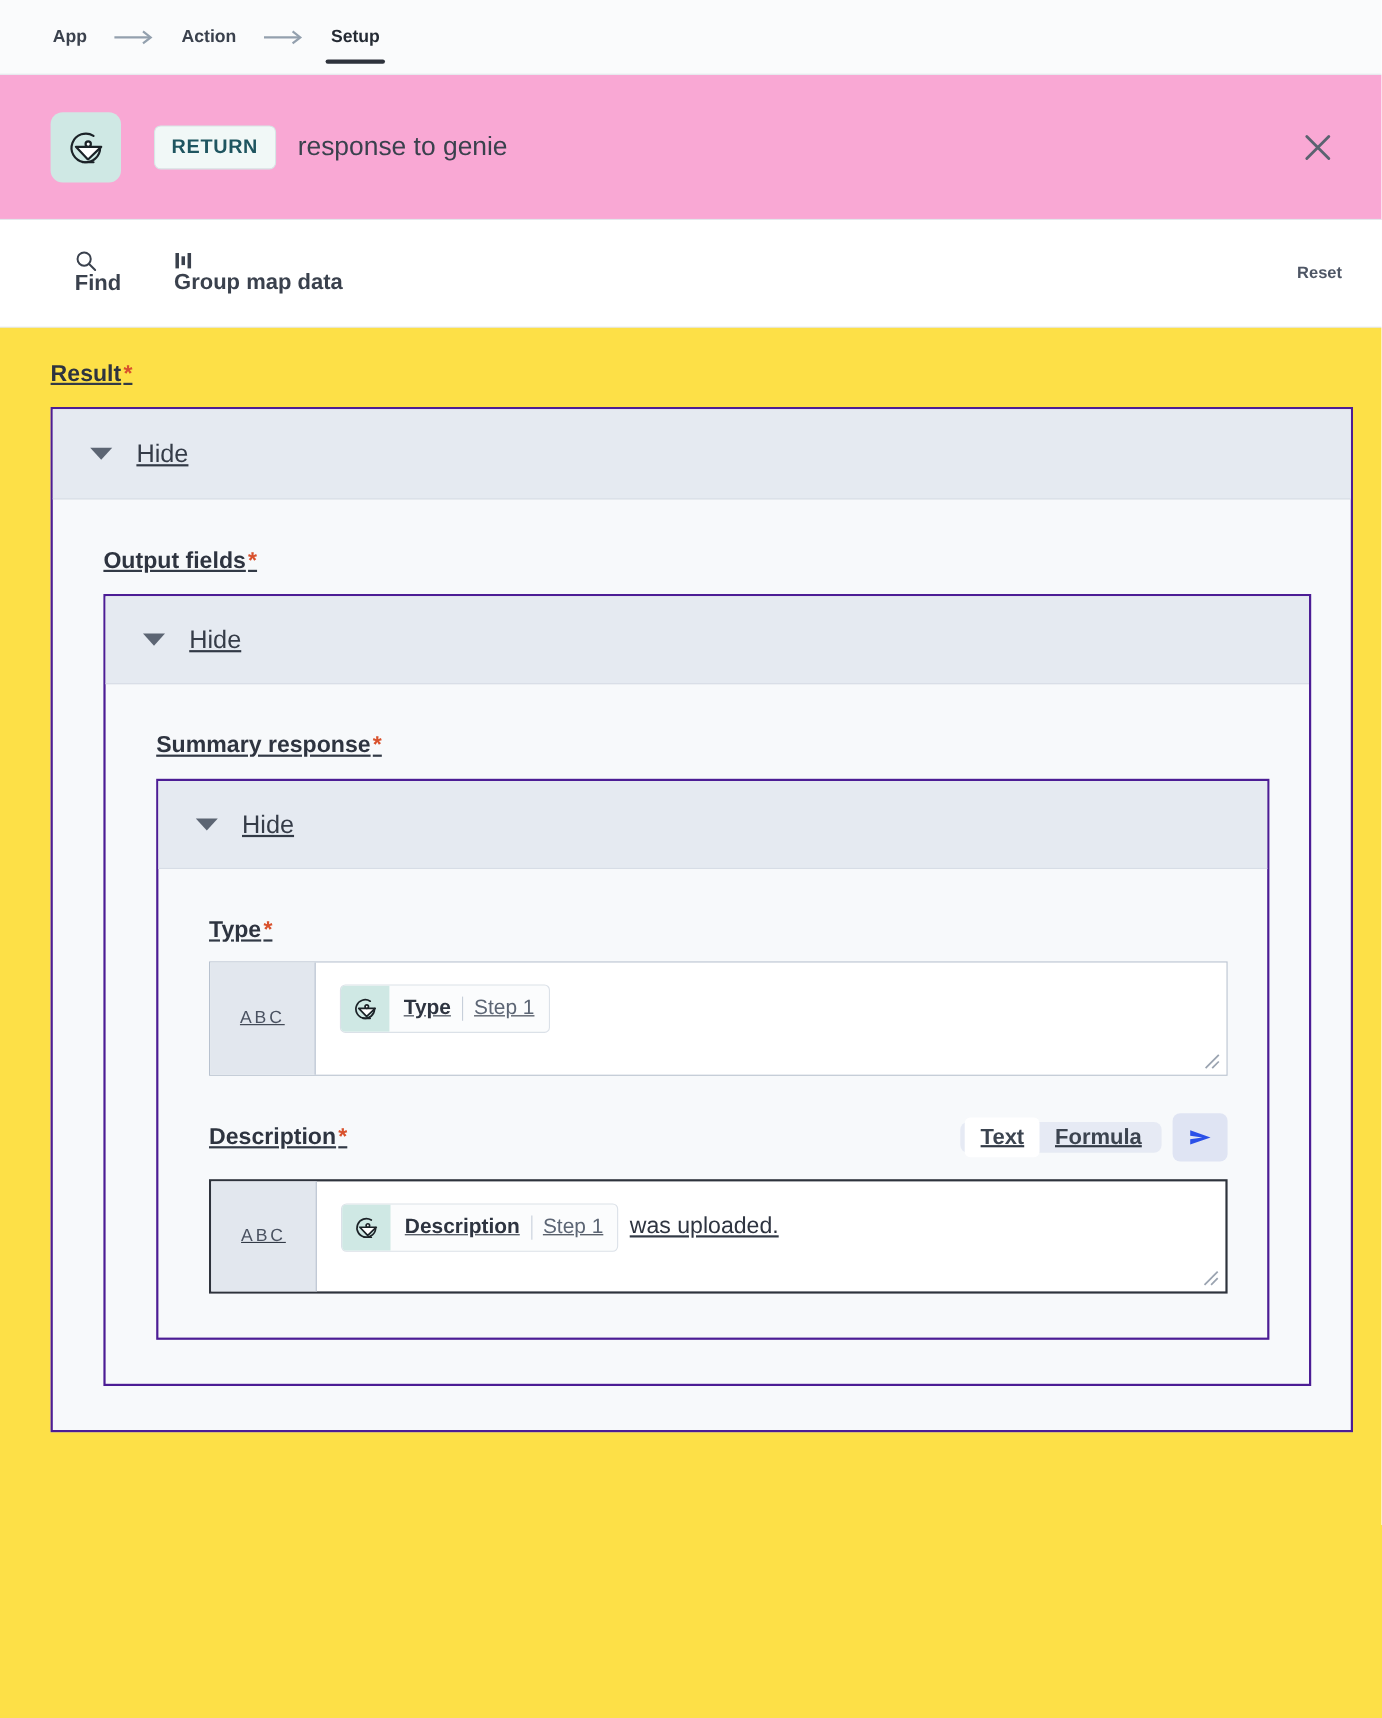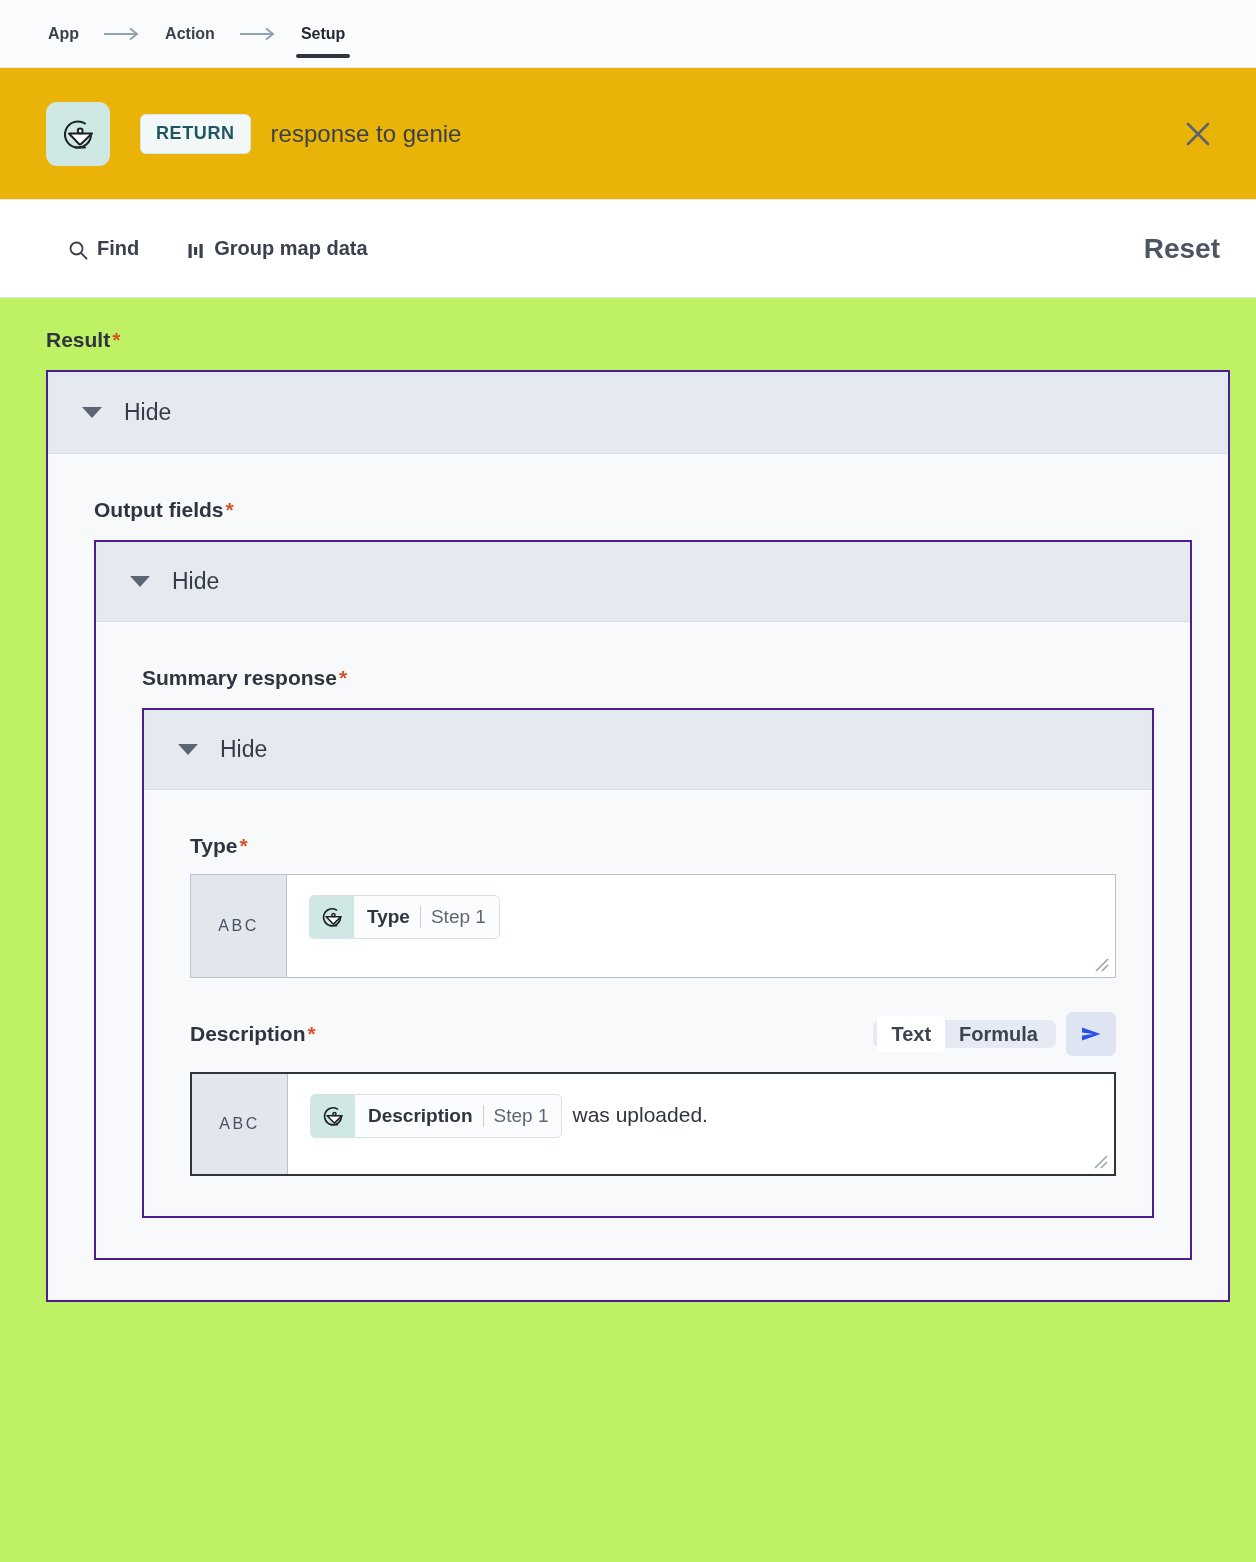--- a/index.html
+++ b/index.html
@@ -45,21 +45,21 @@
   .crumb-arrow {
     margin: 0 22px;
     display: flex; align-items: center;
     color: #93a0ae;
   }
   .crumb-arrow svg { display: block; }
 
   
   .action-header {
     height: 132px;
-    background: #eab308;
+    background: #f9a8d4;
     border-bottom: 1px solid #e3e7ec;
     display: flex;
     align-items: center;
     padding: 0 36px 0 46px;
   }
   .app-icon-box {
     width: 64px; height: 64px;
     border-radius: 11px;
     background: #cfe8e4;
     display: flex; align-items: center; justify-content: center;
@@ -96,43 +96,45 @@
   
   .toolbar {
     height: 98px;
     background: #ffffff;
     border-bottom: 1px solid #dfe4ea;
     display: flex;
     align-items: center;
     padding: 0 36px 0 68px;
   }
   .tool-item {
-    display: flex; align-items: flex-end;
+    display: flex; align-items: flex-start;
     font-size: 20px; font-weight: bold;
     color: #3a414d;
     cursor: pointer;
     margin-right: 48px;
+    flex-direction: column;
   }
   .tool-item .ticon {
     display: flex; align-items: center; justify-content: center;
     margin-right: 9px;
     color: #3a414d;
   }
   .toolbar-spacer { flex: 1 1 auto; }
   .reset-btn {
-    font-size: 28px; font-weight: bold;
+    font-size: 15px; font-weight: bold;
     color: #4d5564;
     cursor: pointer;
   }
 
   
   .content {
-    background: #bef264;
+    background: #fde047;
     padding: 30px 26px 0 46px;
     height: calc(1562px - 68px - 132px - 98px);
+    text-decoration: underline;
   }
 
   .field-label {
     font-size: 21px;
     font-weight: bold;
     color: #2e3440;
     margin-bottom: 18px;
   }
   .req { color: #d9512c; font-weight: bold; margin-left: 2px; }
 

